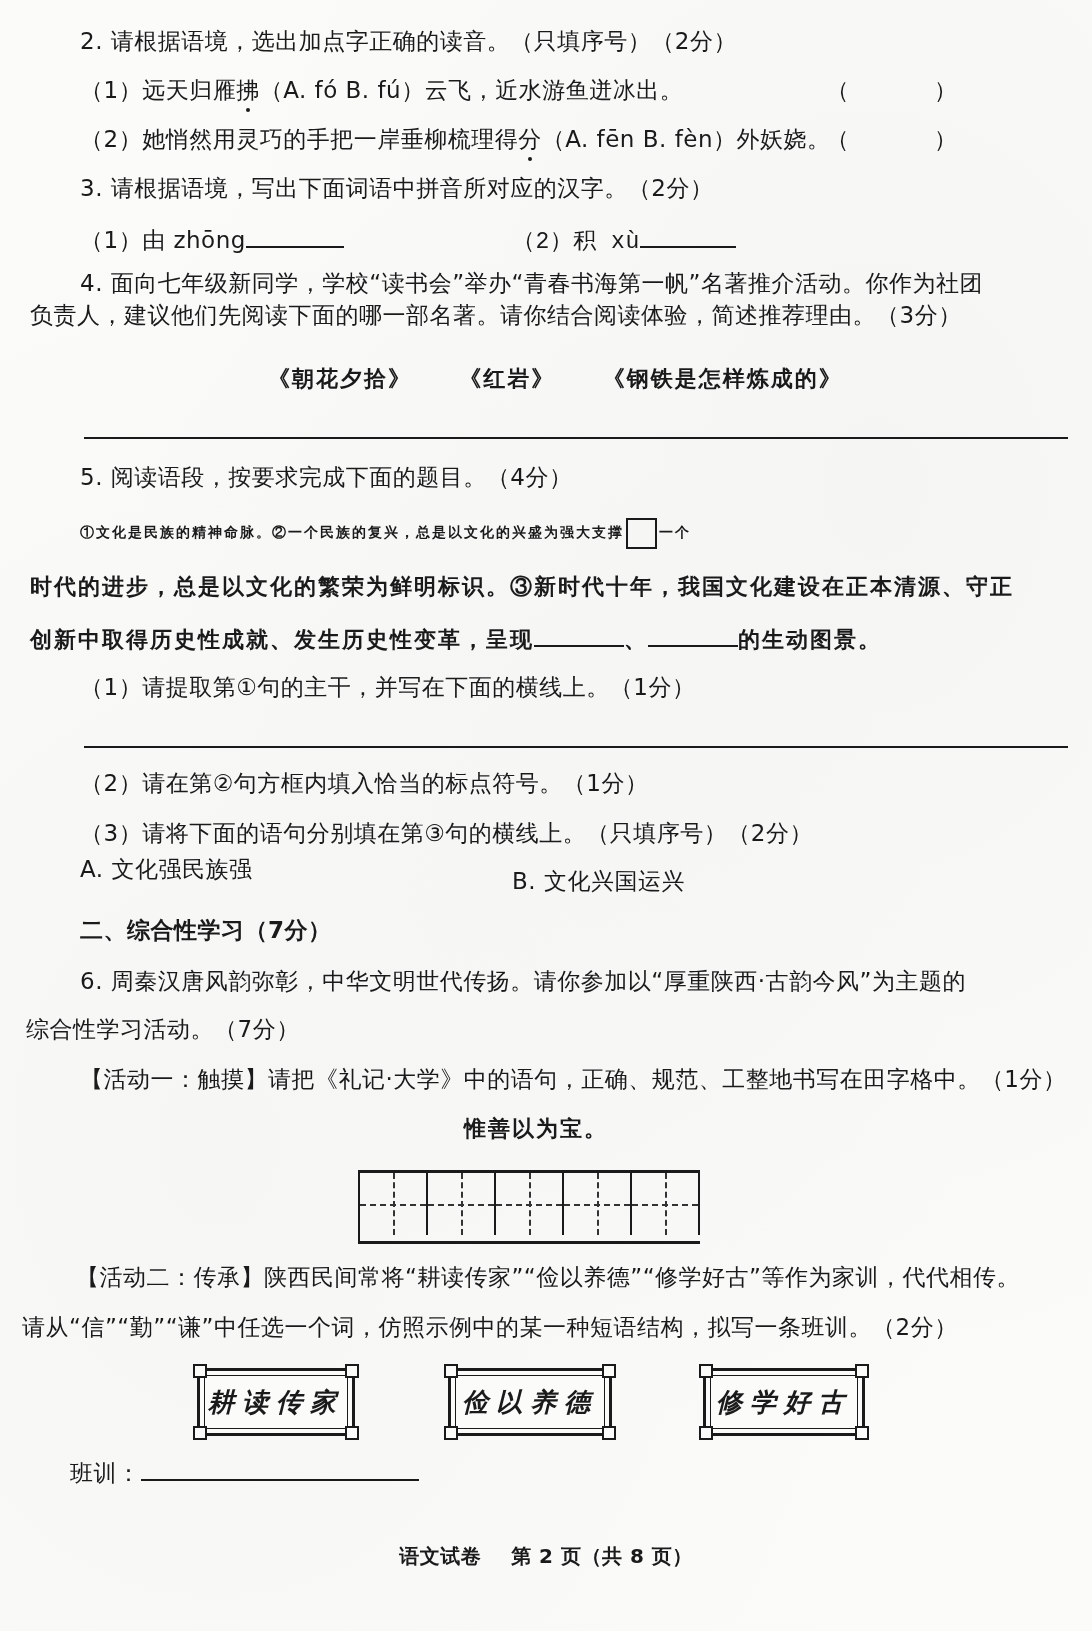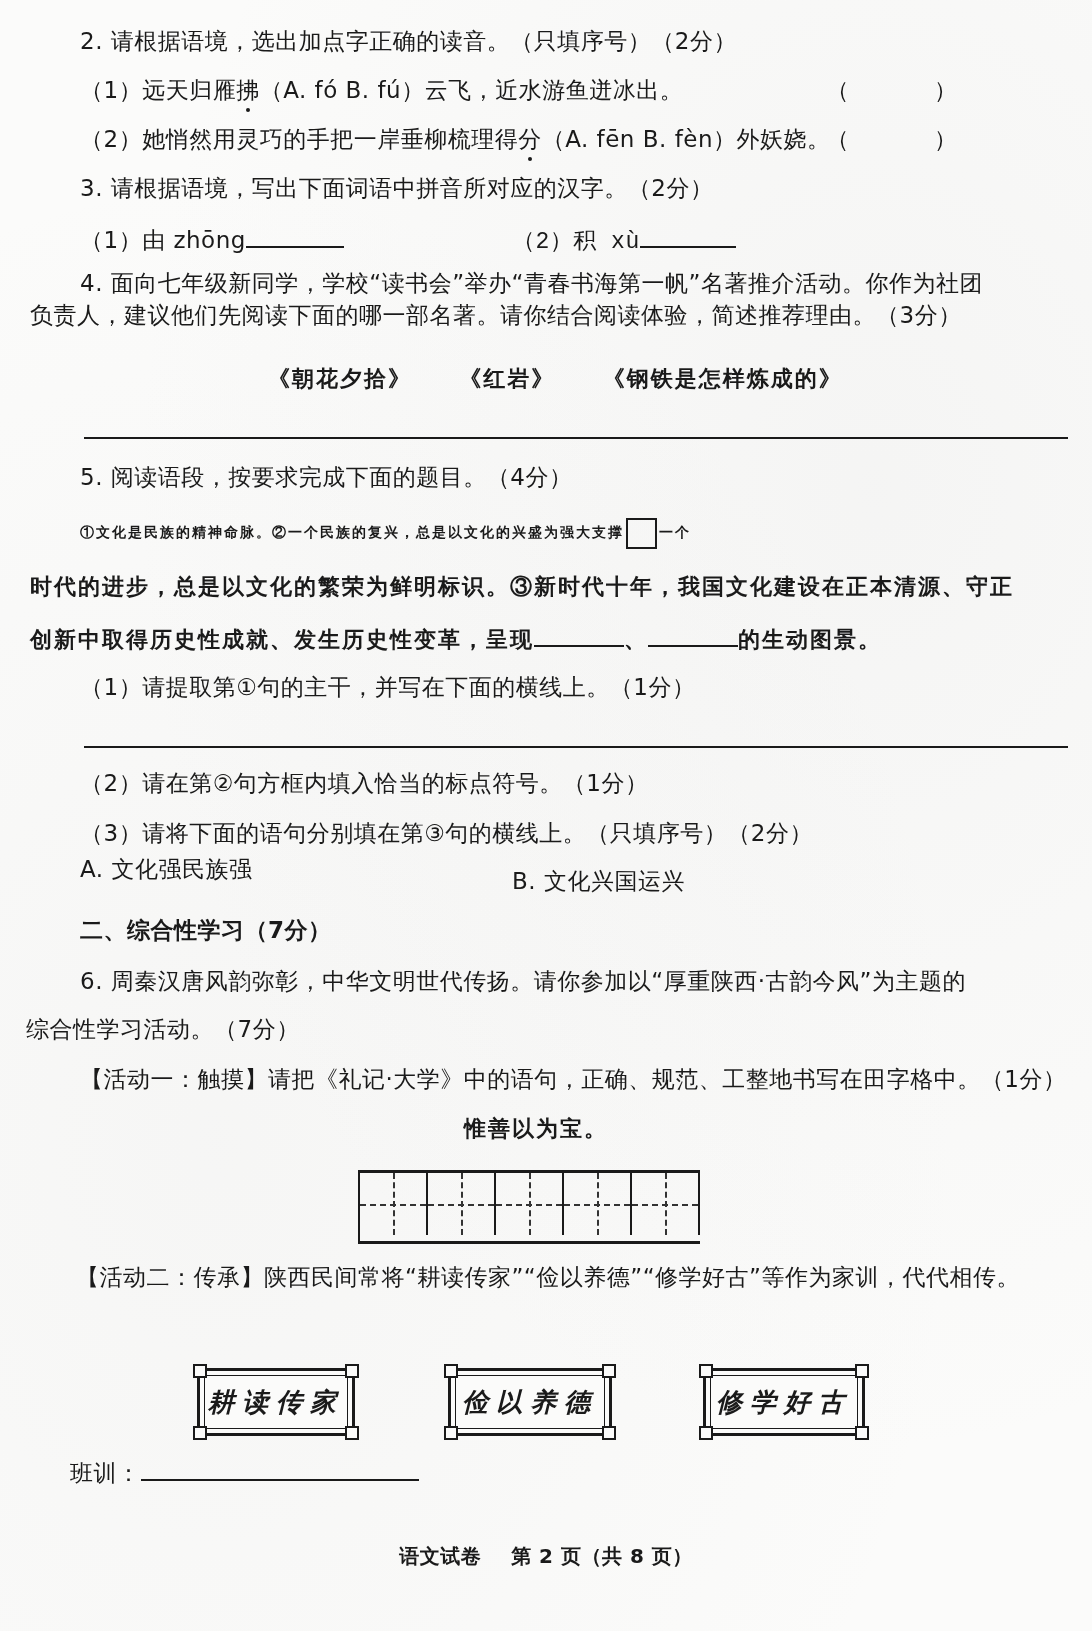--- a/index.html
+++ b/index.html
@@ -207,20 +207,21 @@
 
   <div class="grid">
     <div class="cell"></div>
     <div class="cell"></div>
     <div class="cell"></div>
     <div class="cell"></div>
     <div class="cell"></div>
   </div>
 
   <div class="line" style="left:76px; top:1262px;">【活动二：传承】陕西民间常将“耕读传家”“俭以养德”“修学好古”等作为家训，代代相传。</div>
+  <div class="line" style="left:22px; top:1312px;">请从“信”“勤”“谦”中任选一个词，仿照示例中的某一种短语结构，拟写一条班训。（2分）</div>
 
   <div class="plaque" style="left:448px; width:158px;">
     <span class="corner c-tl"></span>
     <span class="corner c-tr"></span>
     <span class="corner c-bl"></span>
     <span class="corner c-br"></span>
     <span>俭以养德</span>
   </div>
   <div class="plaque" style="left:197px; width:152px;">
     <span class="corner c-tl"></span>

